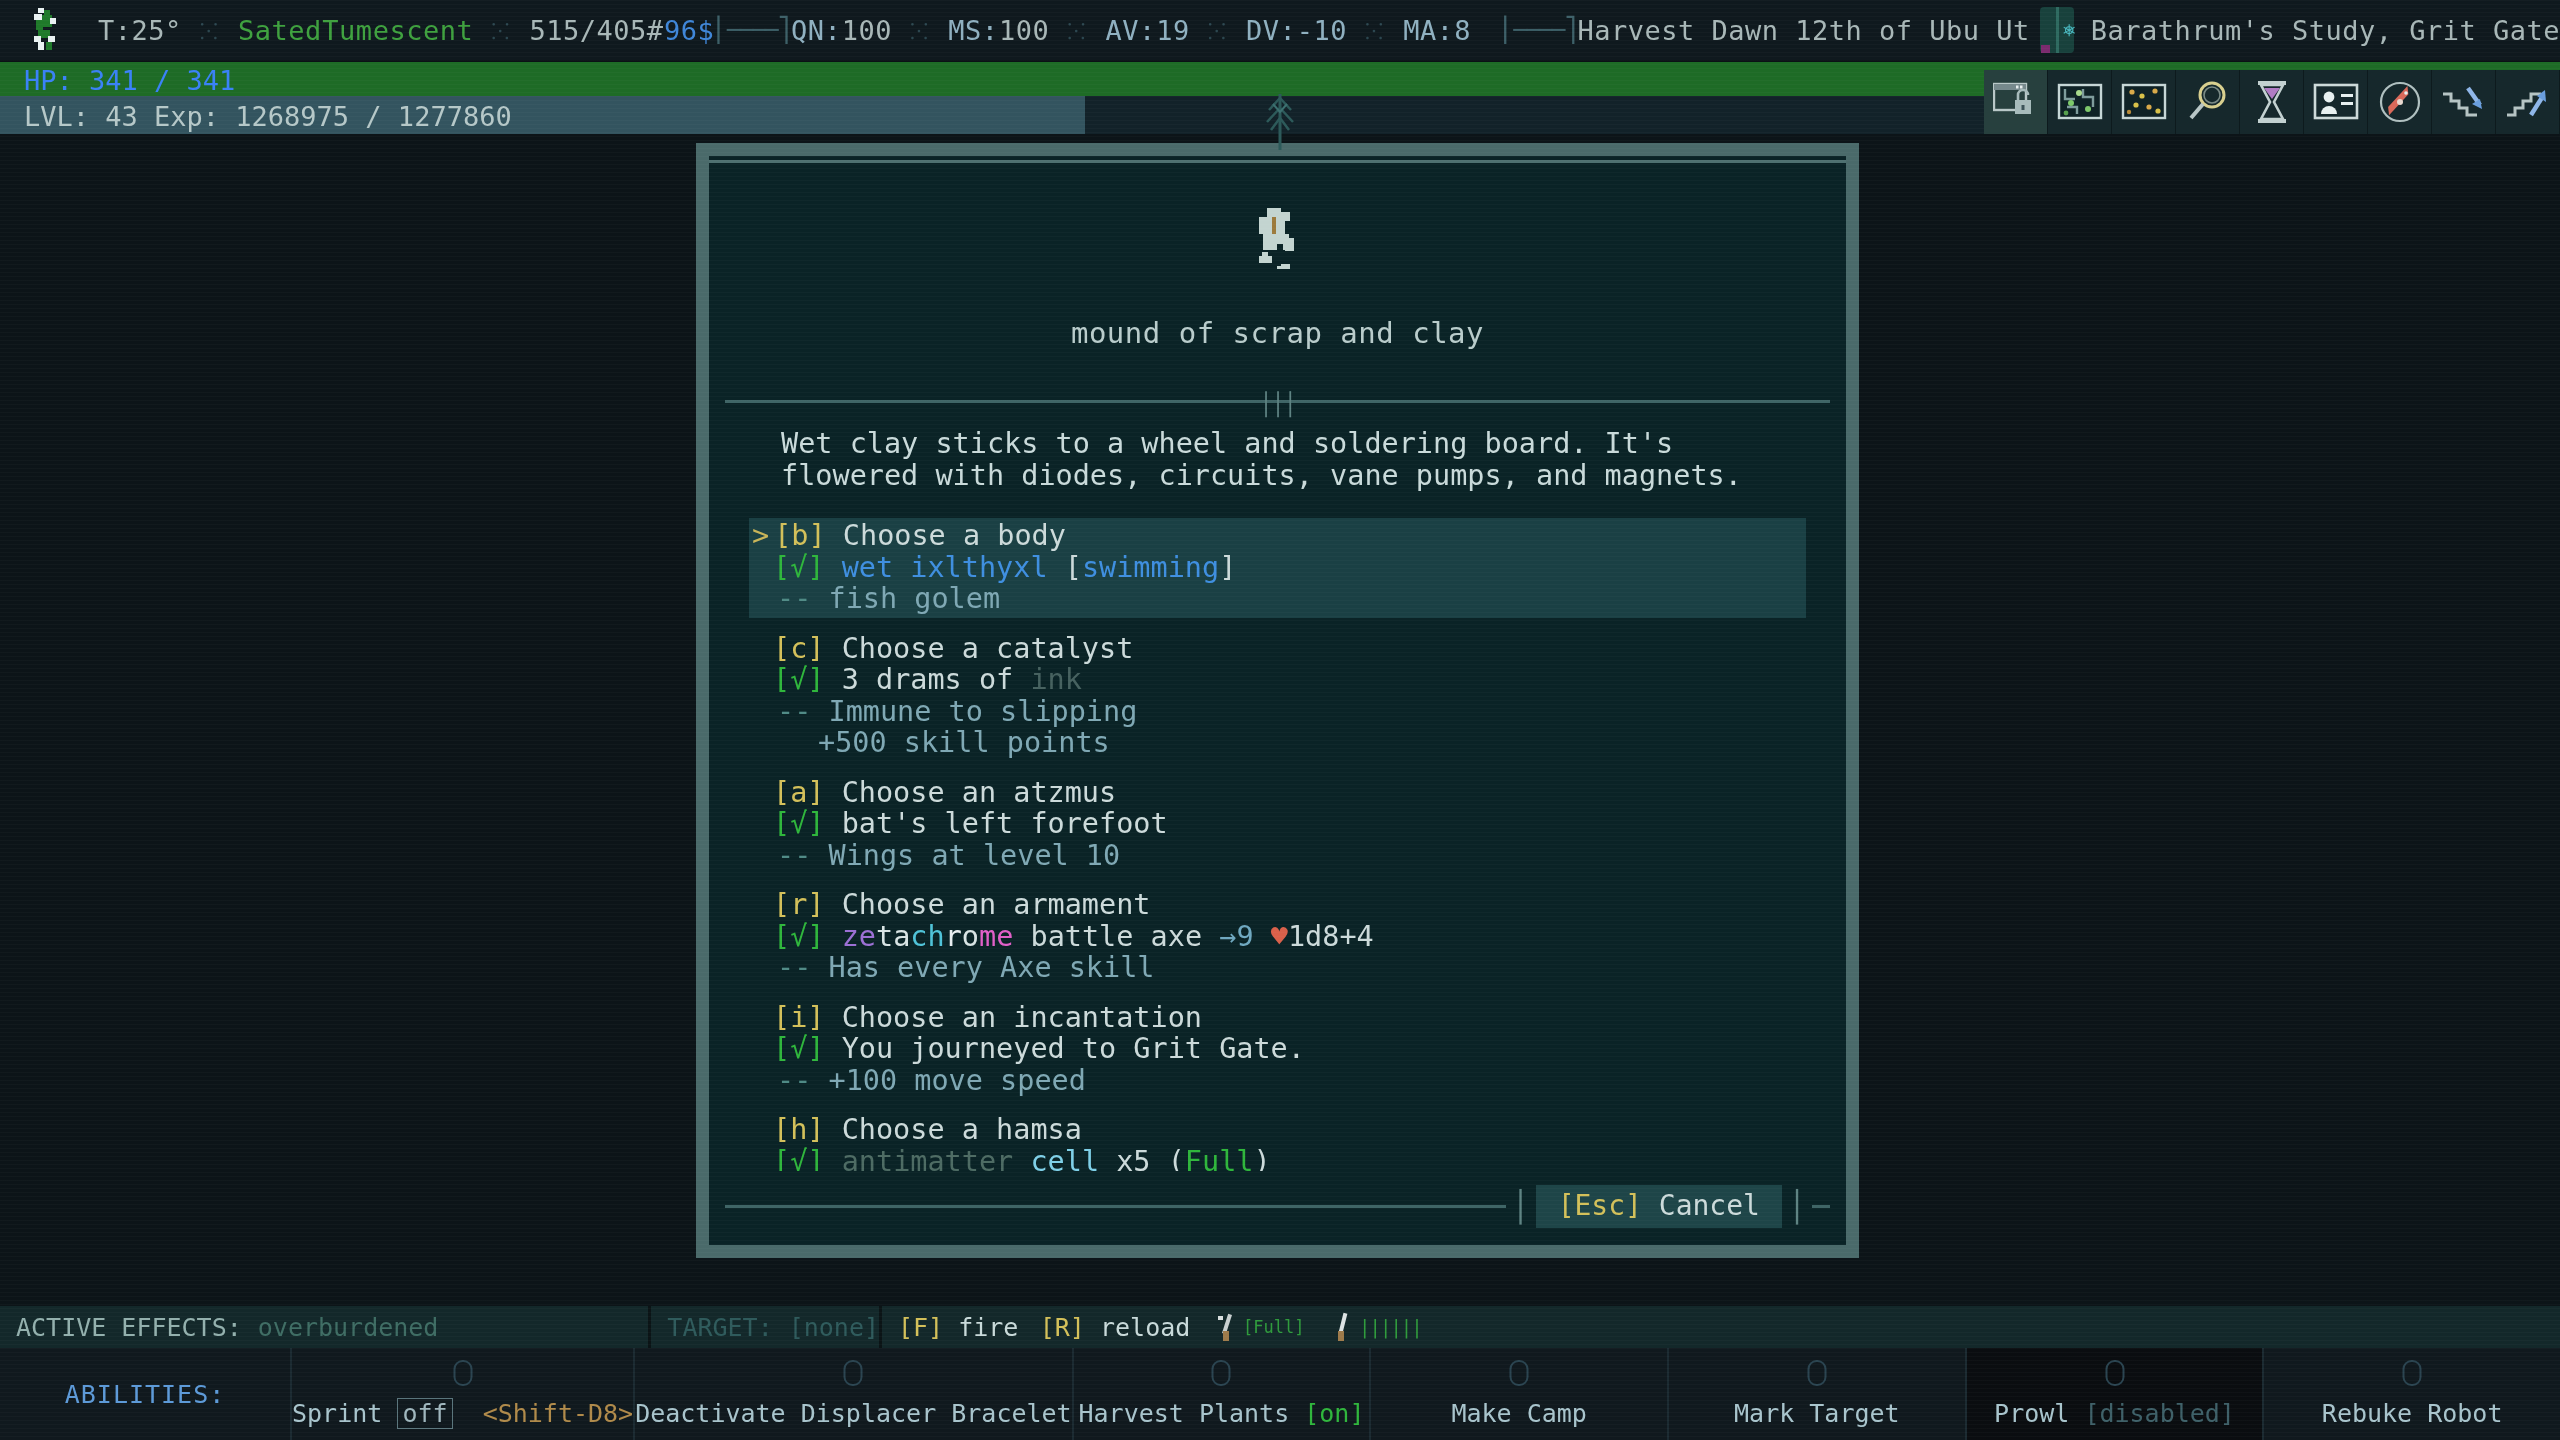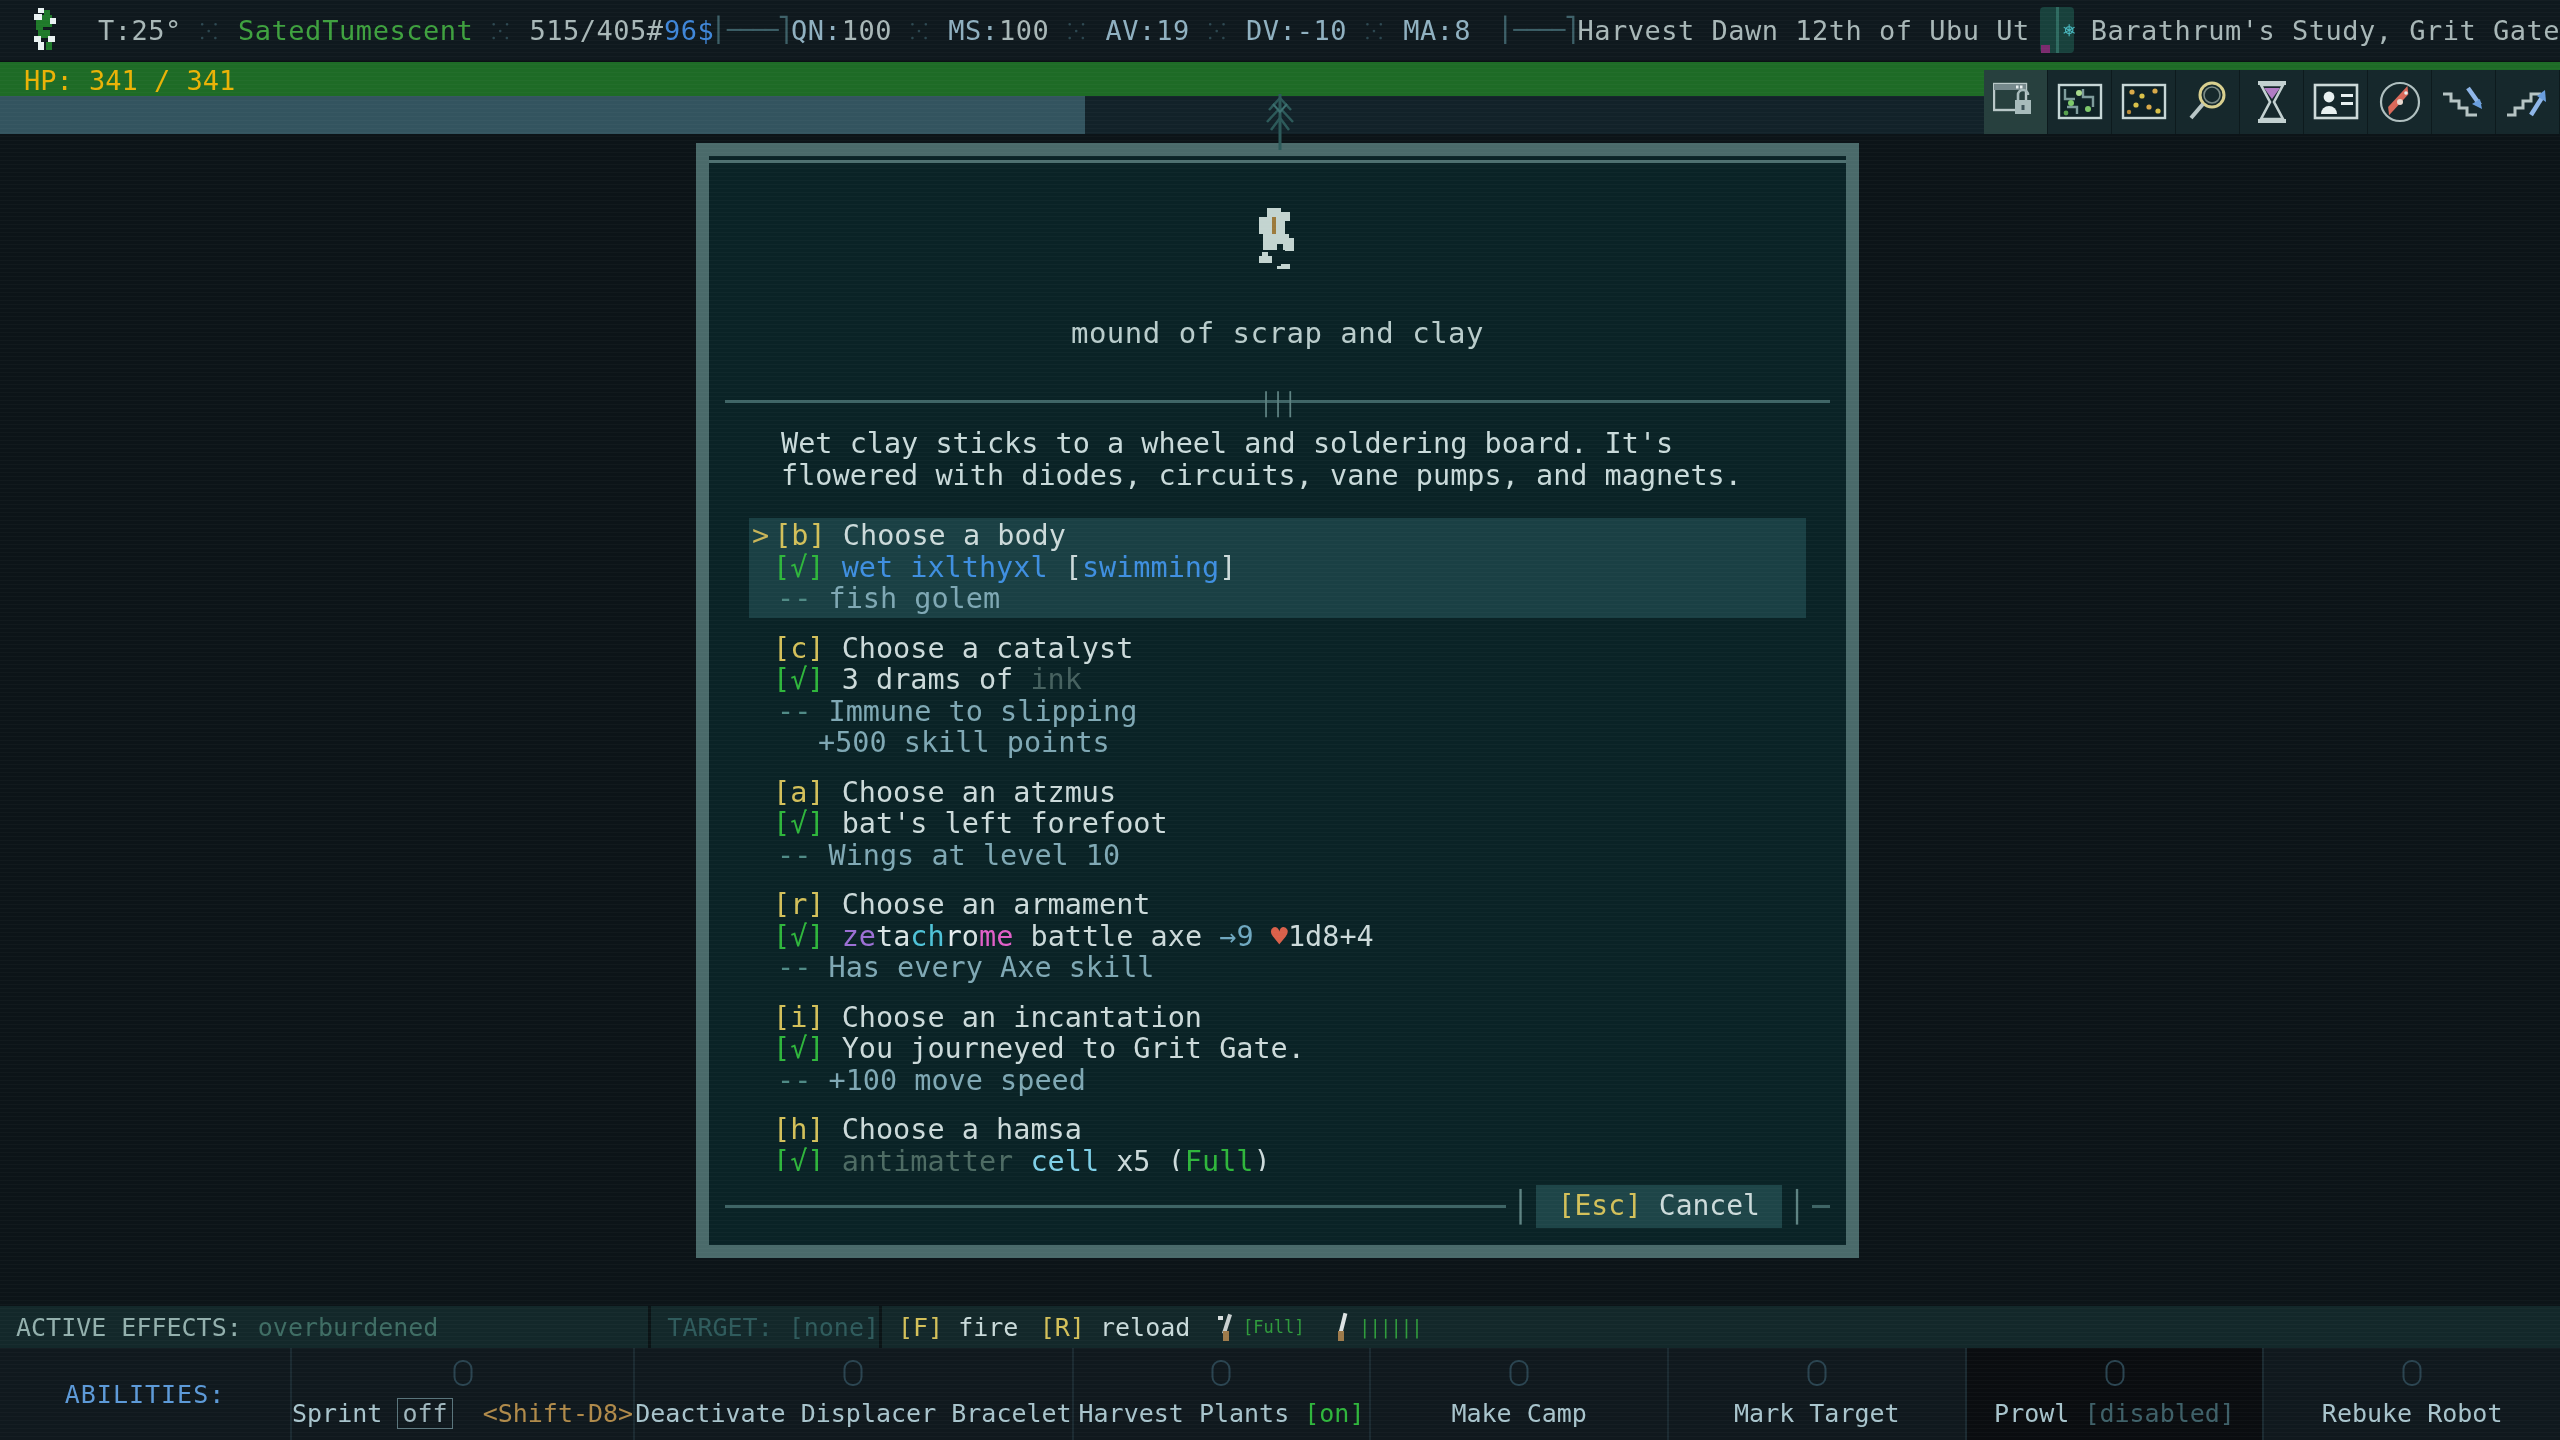--- a/index.html
+++ b/index.html
@@ -32,21 +32,21 @@
   .blue{color:#3f86d8}
   .bluegrey{color:#8fb0c0}
   .bar-orn{ display:inline-block; color:#3d6068; letter-spacing:-2px; font-size:24px;}
 
   
   .hpbar{
     position:absolute; left:0; top:62px; width:2560px; height:34px;
     background:#0d171c;
   }
   .hpbar .fill{ position:absolute; left:0; top:0; height:34px; background:#1e6b26;}
-  .hpbar .txt{ position:absolute; left:24px; top:3px; font-size:27px; color:#eab308; z-index:2;}
+  .hpbar .txt{ position:absolute; left:24px; top:3px; font-size:27px; color:#3b82f6; z-index:2;}
   .xpbar{
     position:absolute; left:0; top:96px; width:2560px; height:38px;
     background:#122229;
   }
   .xpbar .fill{ position:absolute; left:0; top:0; height:38px; background:#33545f;}
   .xpbar .txt{ position:absolute; left:24px; top:5px; font-size:27px; color:#b6c8c8; z-index:2;}
 
   
   .tools{
     position:absolute; right:0; top:70px; height:64px;
@@ -252,20 +252,21 @@
     <span class="cell grey">Barathrum's Study, Grit Gate</span>
   </div>
 
   <div class="hpbar">
     <div class="fill" id="hpfill" style="width: 100%;"></div>
     <div class="txt">HP: 341 / 341</div>
   </div>
 
   <div class="xpbar">
     <div class="fill" id="xpfill" style="width: 42.4%;"></div>
+    <div class="txt">LVL: 43 Exp: 1268975 / 1277860</div>
   </div>
 
   <div class="tools">
     <div class="tool">
       <svg width="46" height="40" viewBox="0 0 46 40">
         <rect x="1" y="2" width="32" height="26" fill="none" stroke="#b9c8c8" stroke-width="2.4"></rect>
         <rect x="1" y="2" width="32" height="6" fill="#76898c"></rect>
         <rect x="23" y="3.5" width="2.5" height="3" fill="#e6eeee"></rect>
           <rect x="27" y="3.5" width="2.5" height="3" fill="#e6eeee"></rect>
         <rect x="22" y="18" width="16" height="14" fill="#a7bbbb"></rect>

